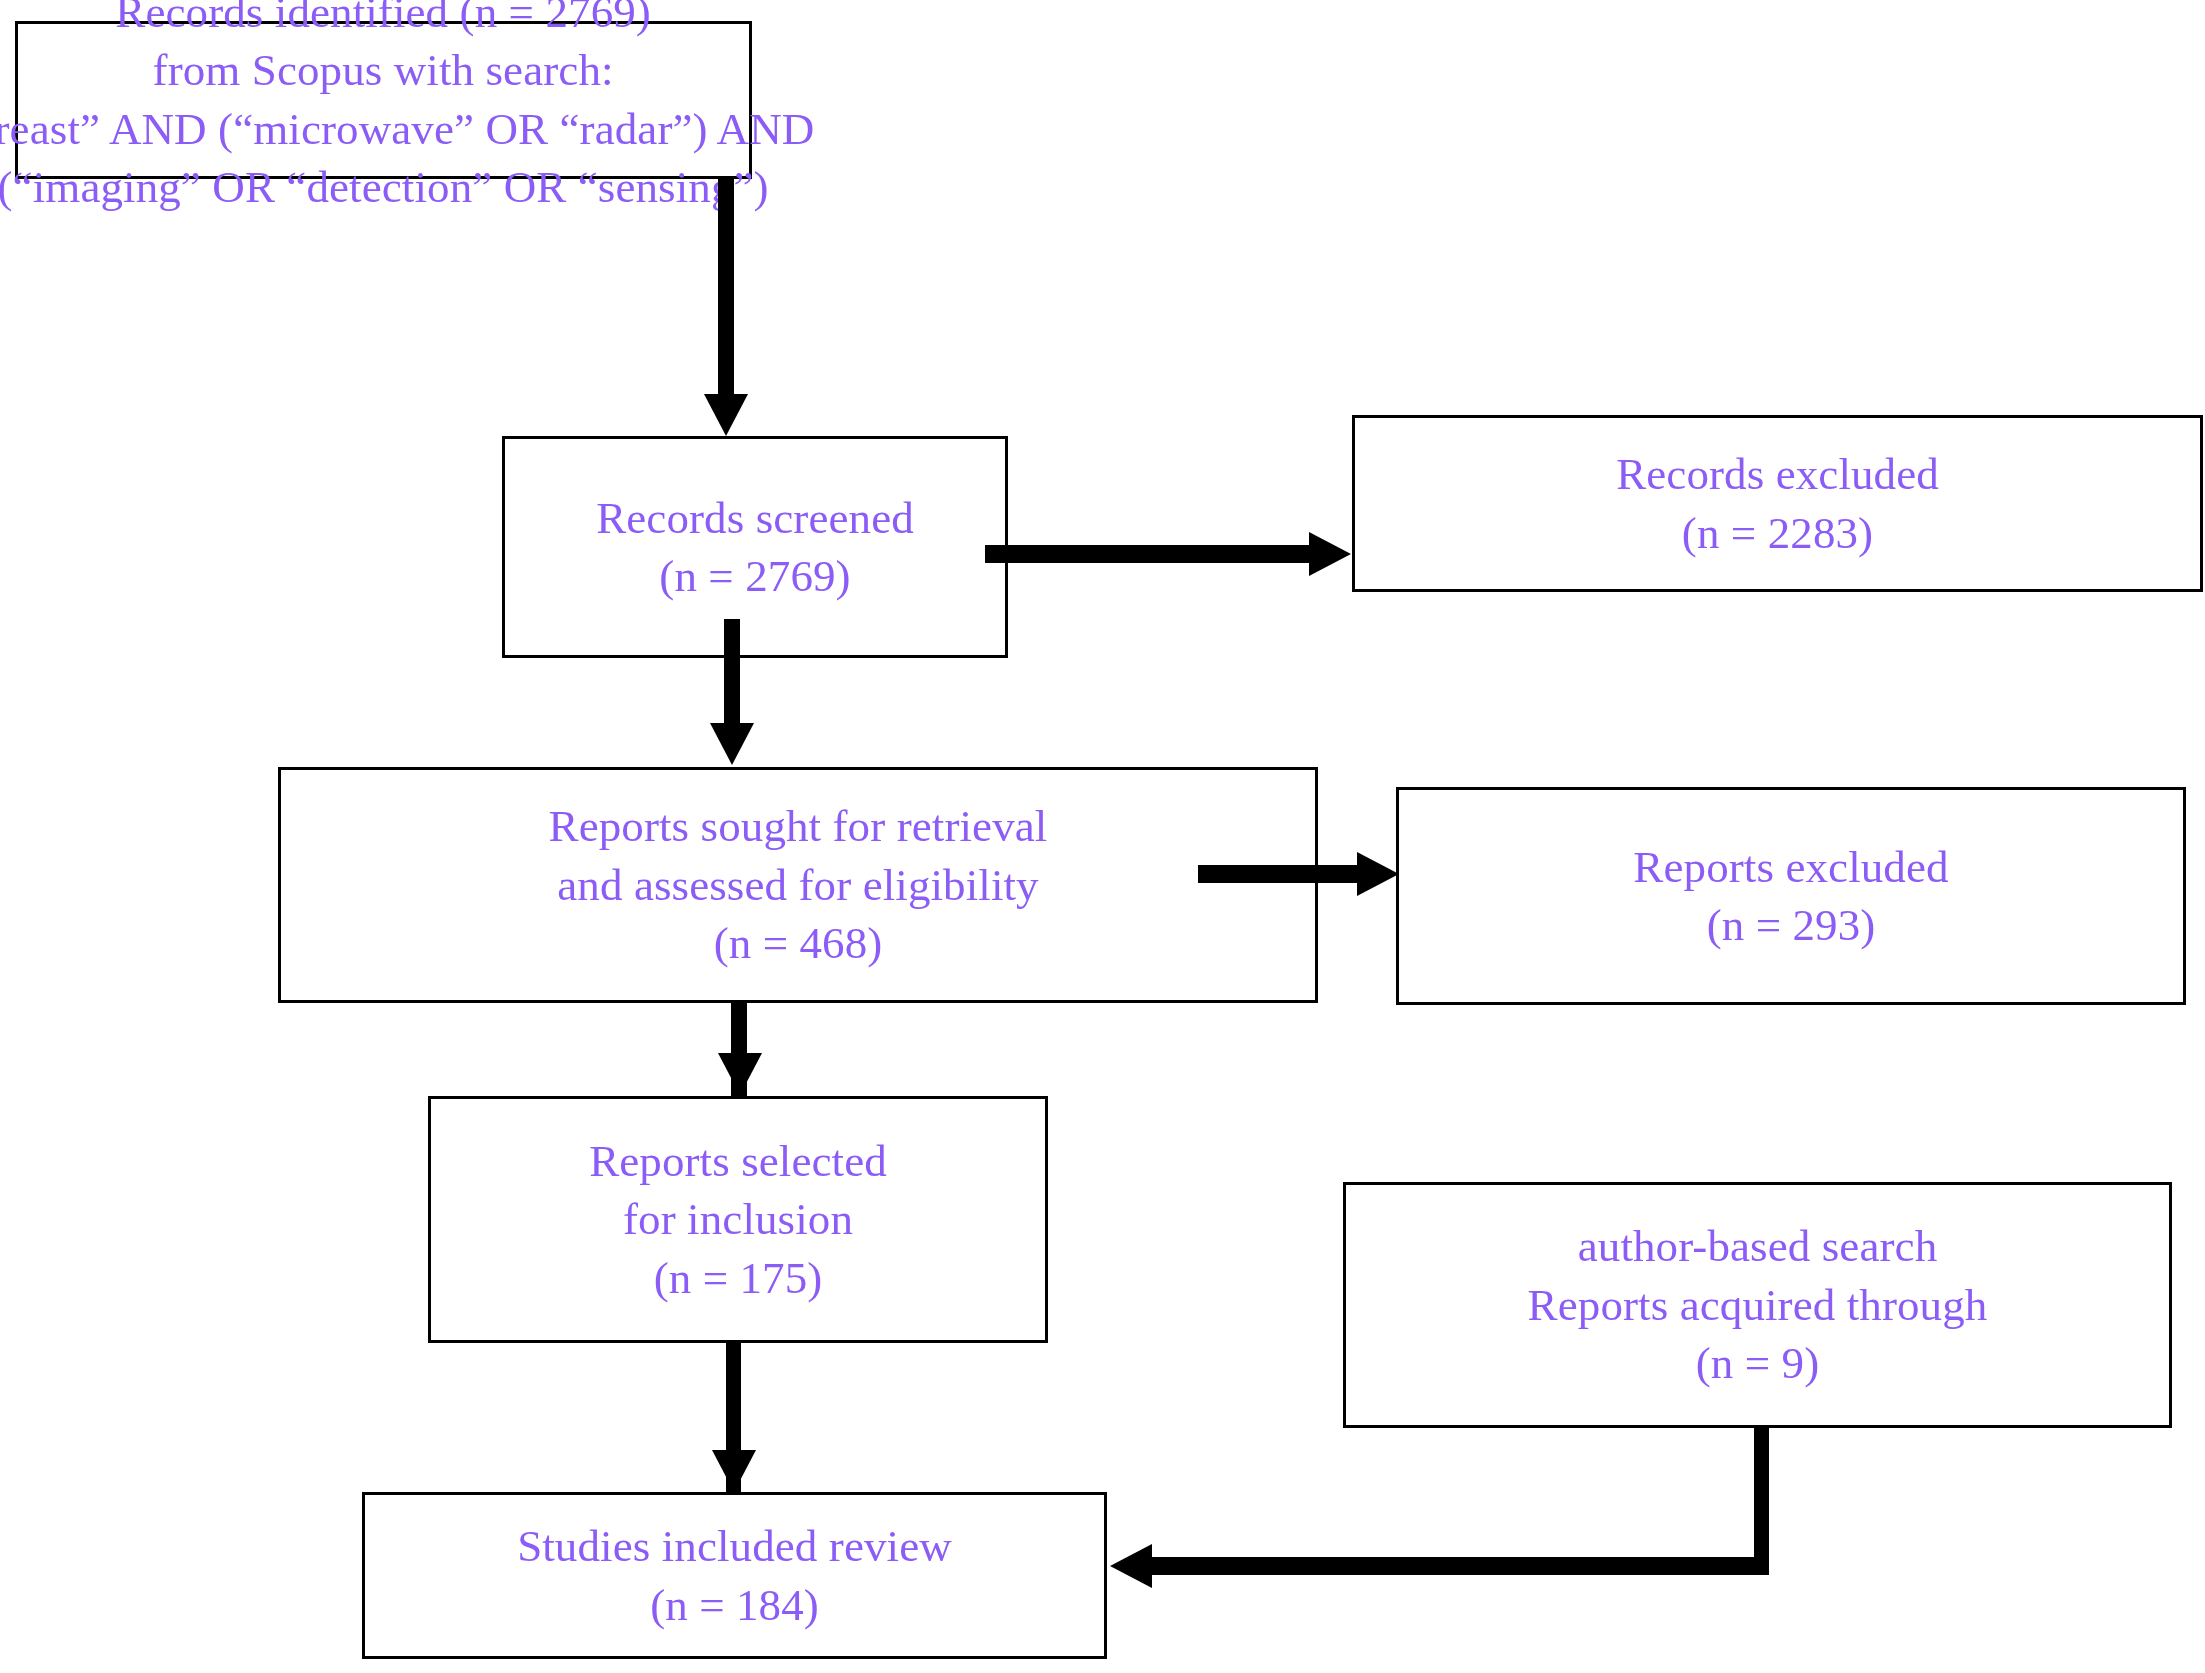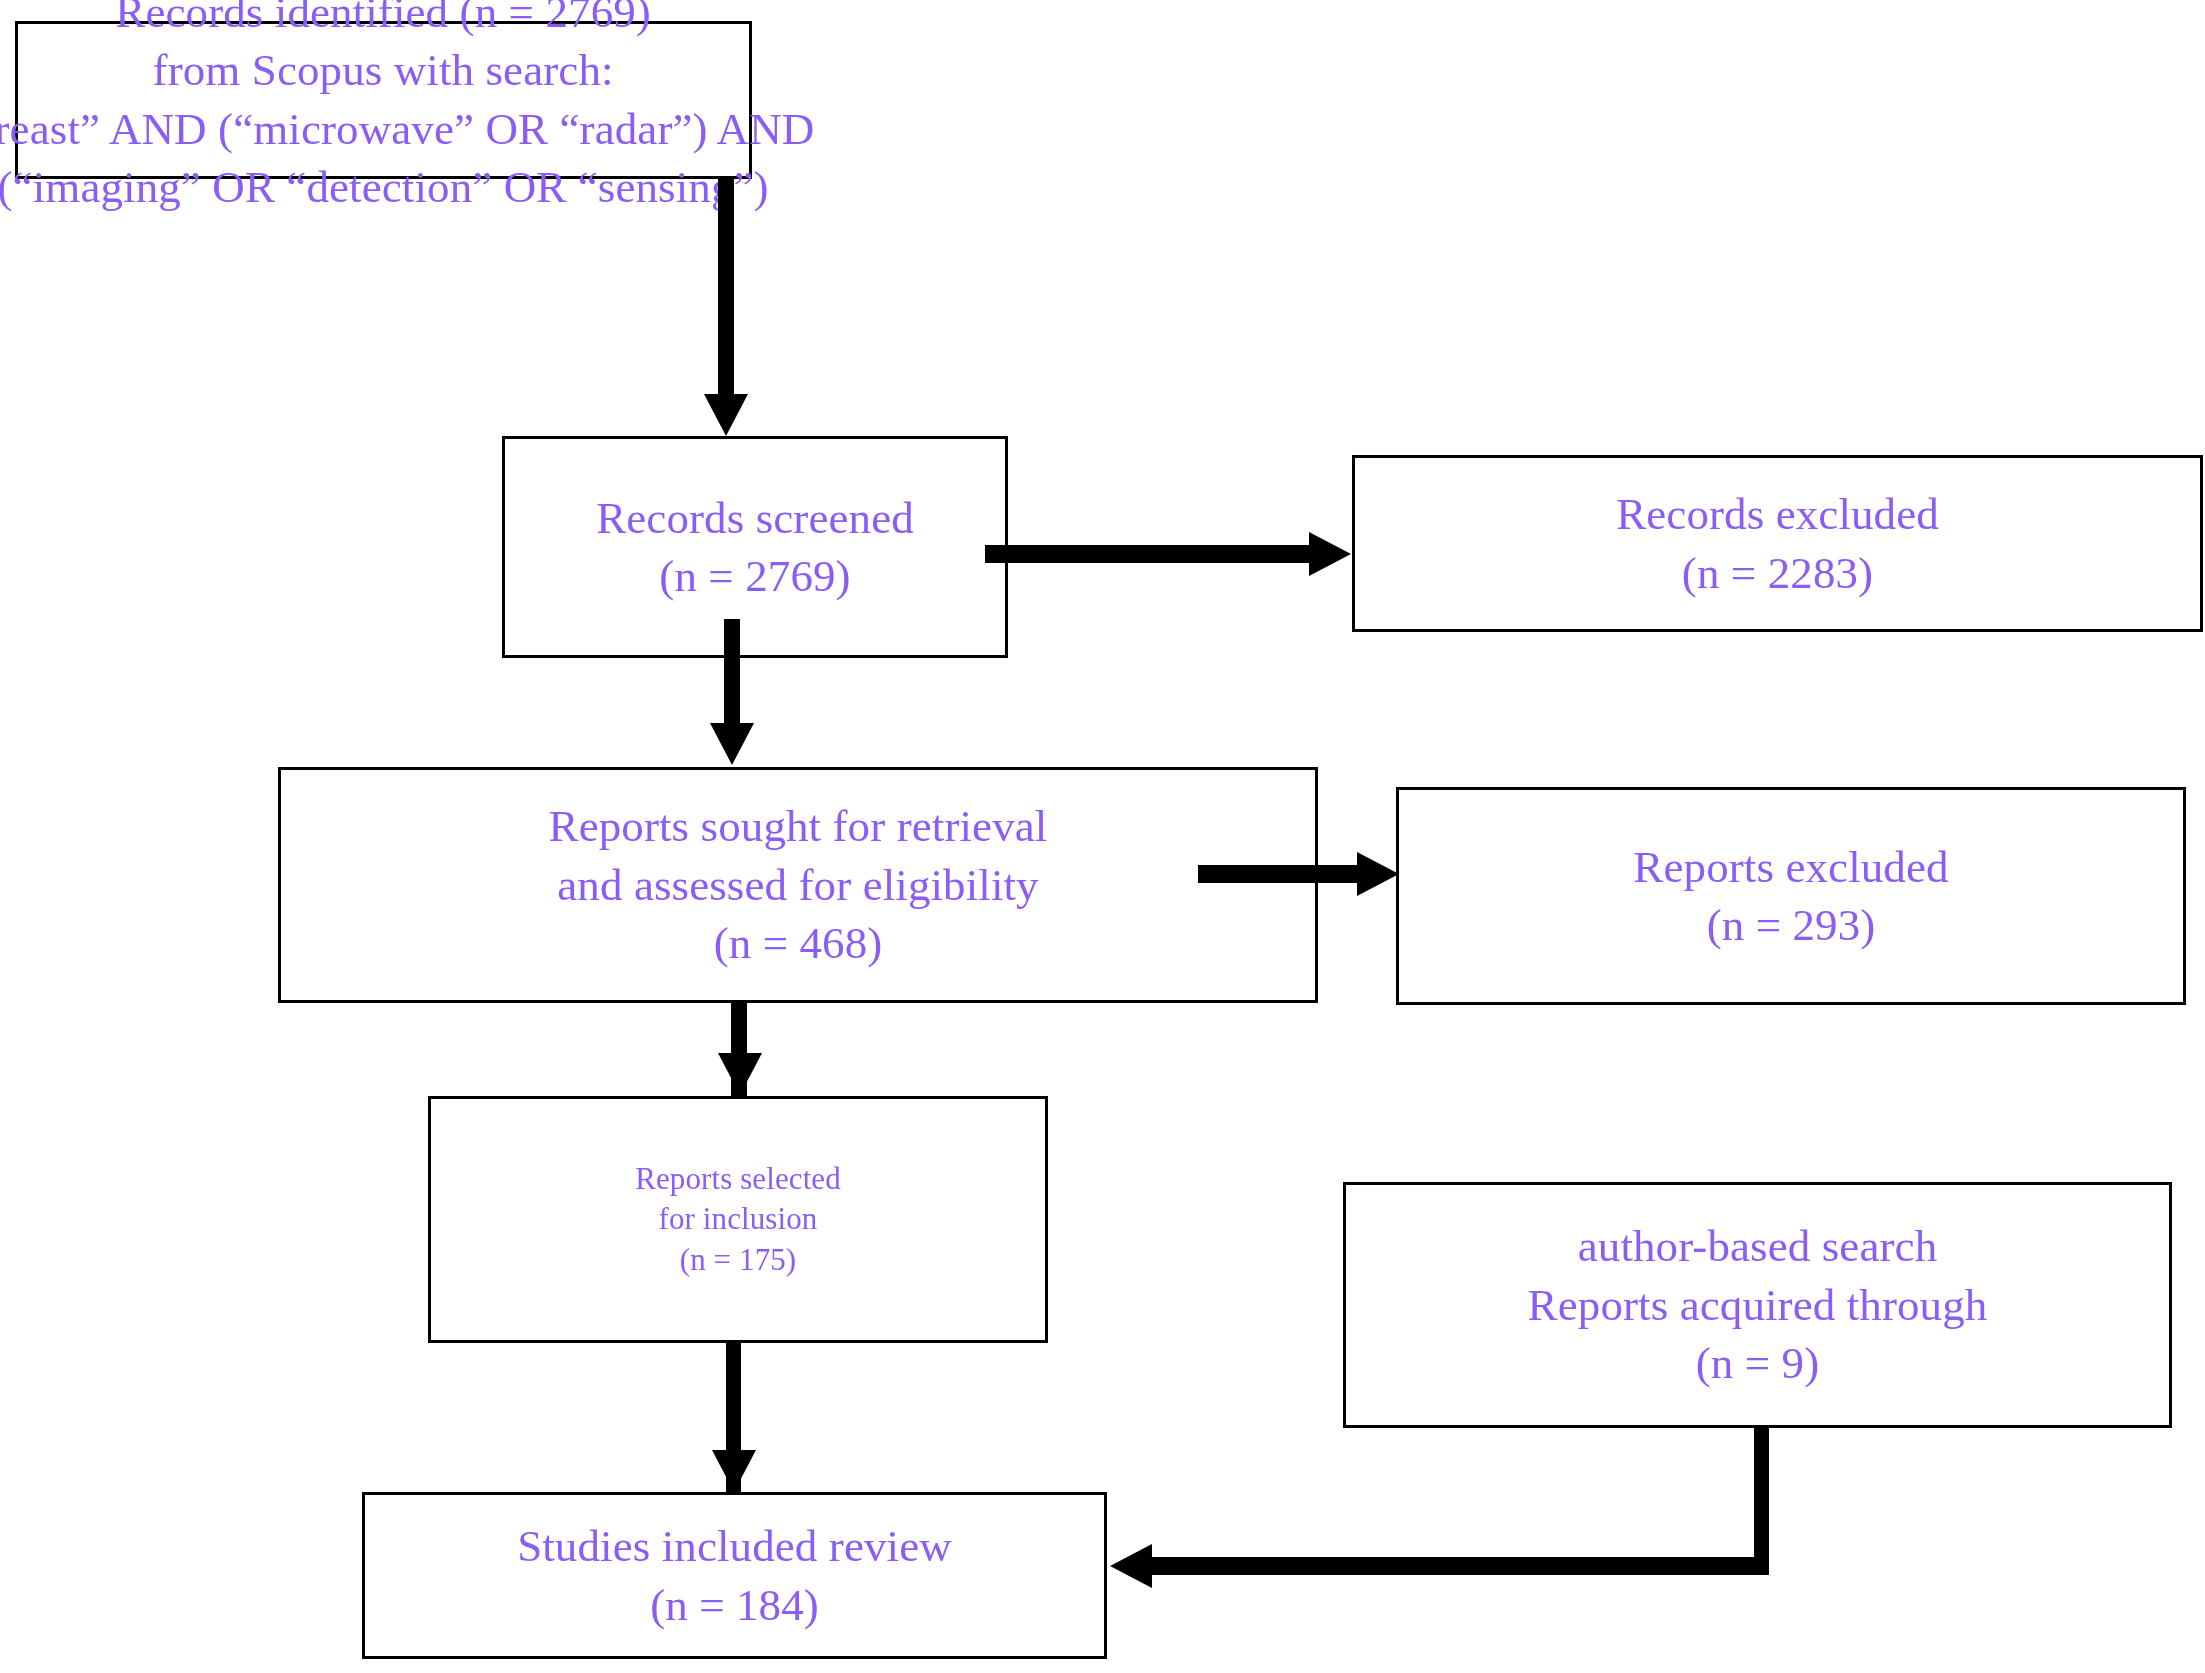--- a/index.html
+++ b/index.html
@@ -37,34 +37,34 @@
   
   #node-identified {
     left: 14.6px;  top: 20.5px;   width: 737px; height: 158px;
     font-size: 45px;
   }
   #node-screened {
     left: 502px; top: 436px;  width: 506px;  height: 222px;
     font-size: 45px;
   }
   #node-records-excluded {
-    left: 1352px; top: 455px; width: 851px; height: 177px;
+    left: 1352px; top: 415px; width: 851px; height: 177px;
     font-size: 45px;
   }
   #node-sought {
     left: 278px; top: 767px; width: 1040px; height: 236px;
     font-size: 45px;
   }
   #node-reports-excluded {
     left: 1396px; top: 787px; width: 790px; height: 218px;
     font-size: 45px;
   }
   #node-selected {
     left: 428px; top: 1096px; width: 620px; height: 247px;
-    font-size: 31px;
+    font-size: 45px;
   }
   #node-acquired {
     left: 1343px; top: 1182px; width: 829px; height: 246px;
     font-size: 45px;
   }
   #node-included {
     left: 362px; top: 1492px; width: 745px; height: 167px;
     font-size: 45px;
   }
   

